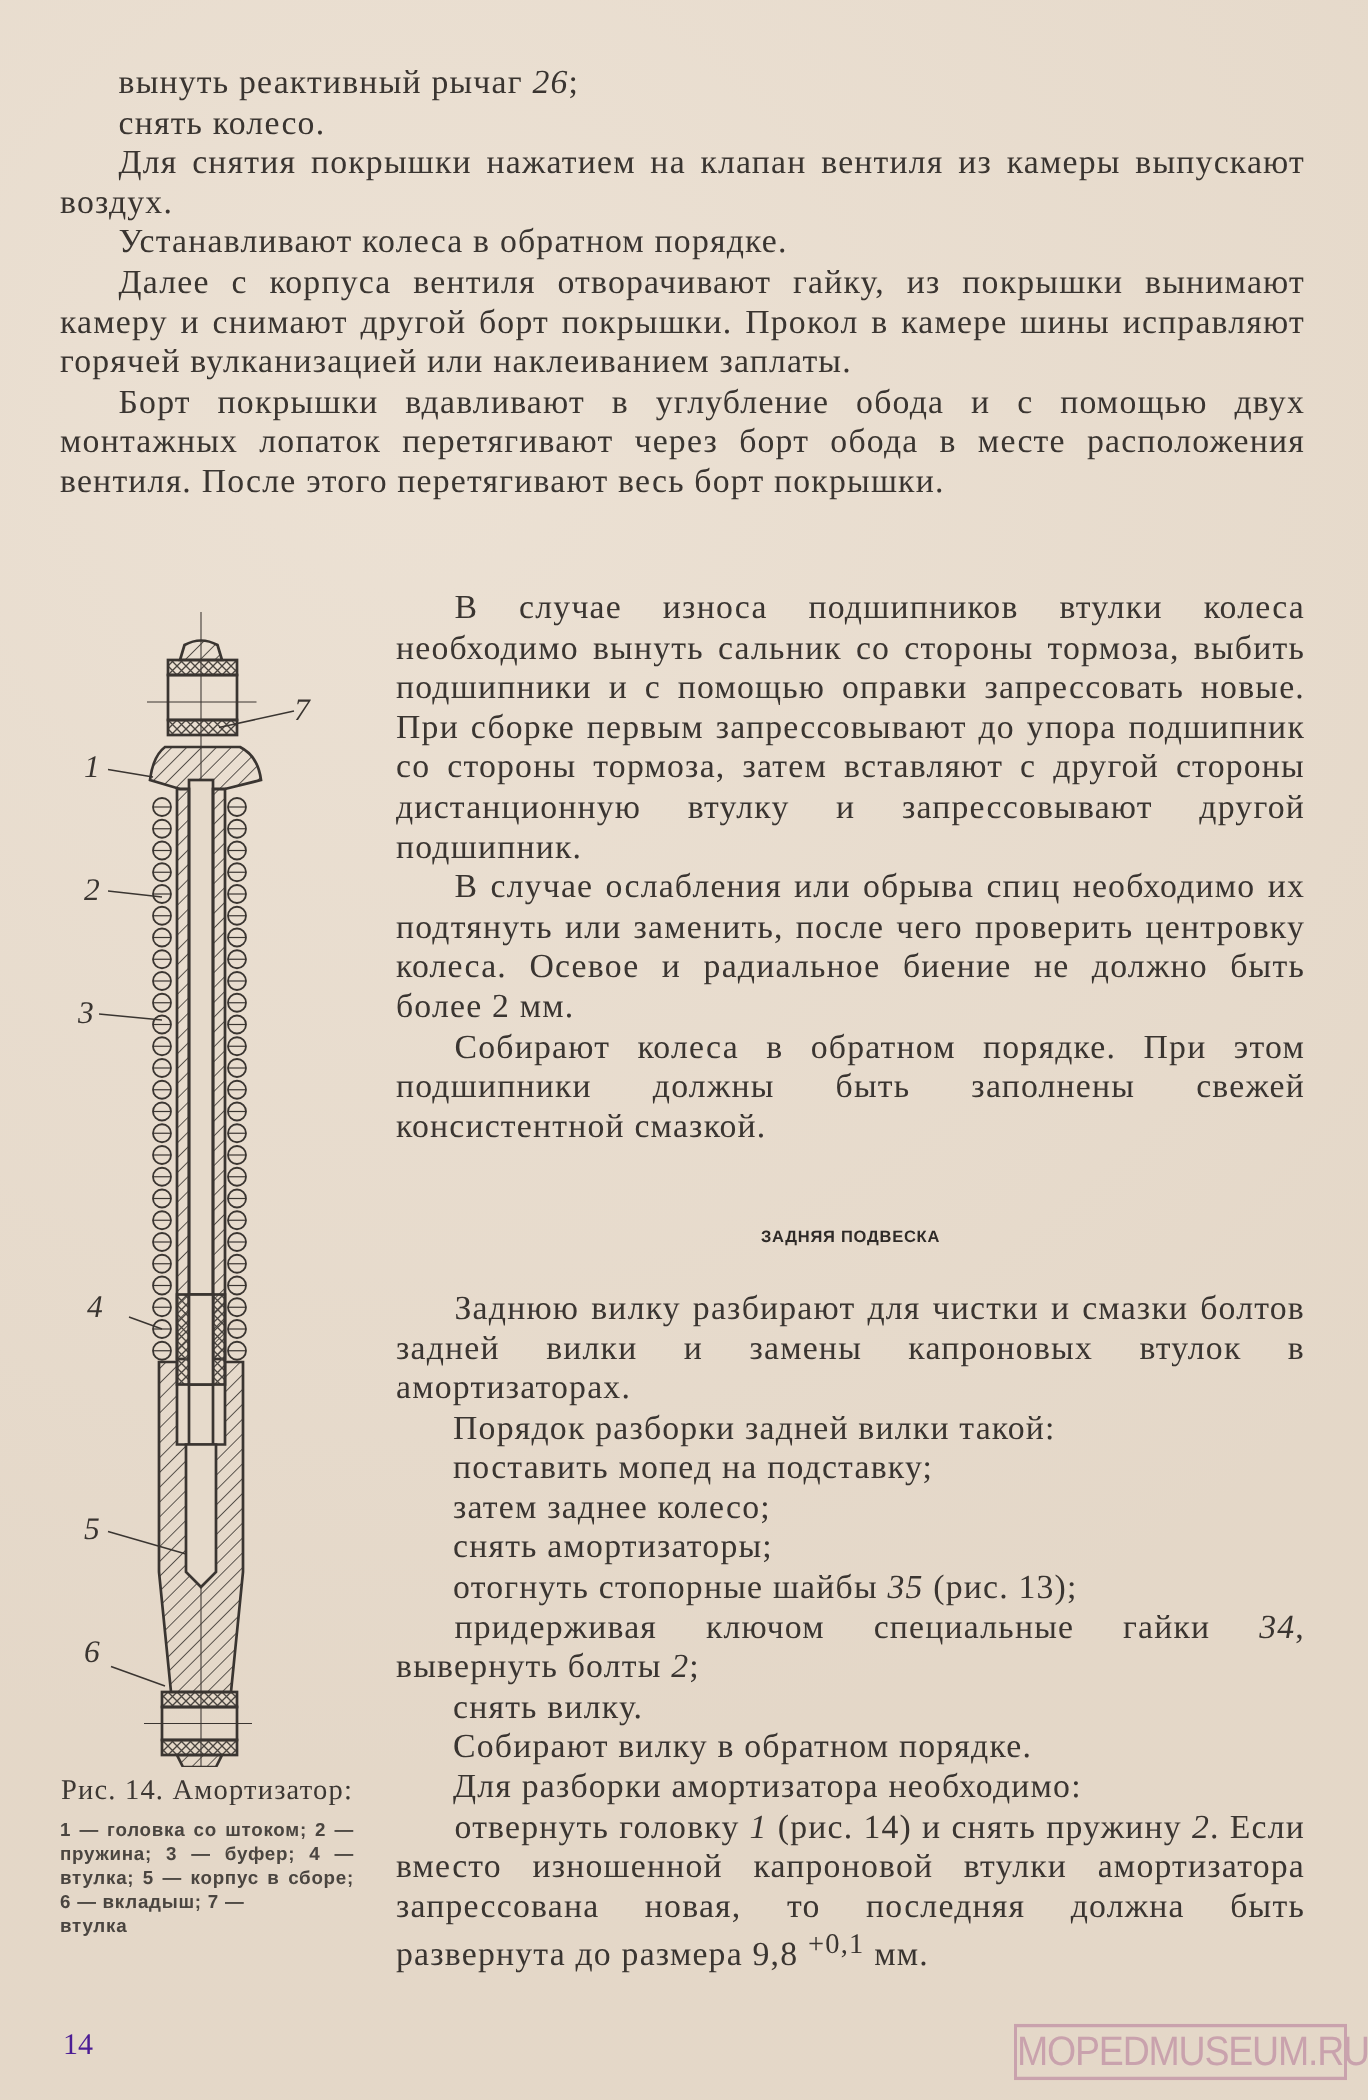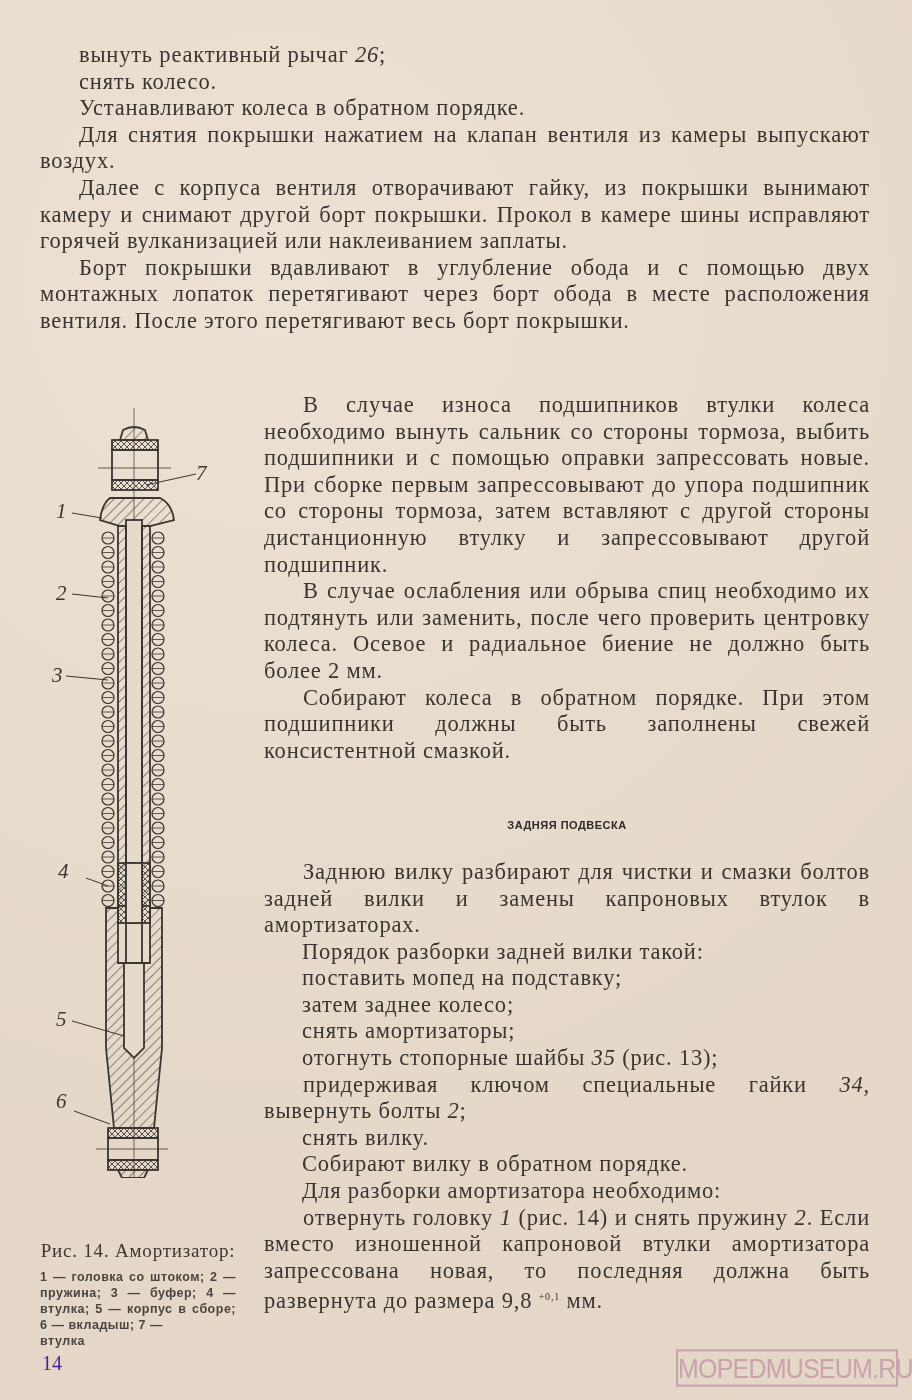--- a/index.html
+++ b/index.html
@@ -16,23 +16,23 @@
     .top-block p, .right-col p { margin: 0; text-align: justify; text-align-last: left; }
     .indent { text-indent: 39px; }
     .right-col { position: absolute; left: 264px; top: 392px; width: 606px; }
     .list-item { padding-left: 38px; }
     .heading {
       font-family: "Liberation Sans", "DejaVu Sans", sans-serif;
       font-weight: bold; font-size: 11px; letter-spacing: 0.5px;
       text-align: center; margin: 48px 0 20px 0; color: #2e2a27;
     }
     i { font-style: italic; }
-    sup { font-size: 10px; vertical-align: 8px; }
+    sup { font-size: 19px; vertical-align: 8px; }
     .figure { position: absolute; left: 46px; top: 408px; width: 200px; height: 770px; }
-    .caption { position: absolute; left: 40px; top: 1239px; width: 196px; color: #3c3733; }
+    .caption { position: absolute; left: 40px; top: 1182px; width: 196px; color: #3c3733; }
     .caption-title { font-size: 19px; line-height: 24px; letter-spacing: 0.8px; text-align: center; }
     .caption-legend {
       font-family: "Liberation Sans", "DejaVu Sans", sans-serif; font-weight: bold;
       font-size: 12.5px; line-height: 16px; letter-spacing: 0.5px;
       text-align: justify; margin-top: 6px; color: #4a4540;
     }
     .caption-legend .last { text-align: left; display: block; }
     .page-number { position: absolute; left: 42px; top: 1352px; font-size: 20px; color: #4c1d95; }
     .watermark {
       position: absolute; left: 676px; top: 1351px; width: 222px; height: 34px;
@@ -43,22 +43,22 @@
     }
   </style>
 </head>
 <body>
 
 <div class="page">
 
   <div class="top-block txt">
     <p class="indent"><span>вынуть реактивный рычаг </span><i>26</i><span>;</span></p>
     <p class="indent">снять колесо.</p>
+    <p class="indent">Для снятия покрышки нажатием на клапан вентиля из камеры выпускают воздух.</p>
     <p class="indent">Устанавливают колеса в обратном порядке.</p>
-    <p class="indent">Для снятия покрышки нажатием на клапан вентиля из камеры выпускают воздух.</p>
     <p class="indent">Далее с корпуса вентиля отворачивают гайку, из покрышки вынимают камеру и снимают другой борт покрышки. Прокол в камере шины исправляют горячей вулканизацией или наклеиванием заплаты.</p>
     <p class="indent">Борт покрышки вдавливают в углубление обода и с помощью двух монтажных лопаток перетягивают через борт обода в месте расположения вентиля. После этого перетягивают весь борт покрышки.</p>
   </div>
 
   <div class="figure">
     <svg width="200" height="770" viewBox="0 0 200 770">
       <defs>
         <pattern id="hatch" width="7" height="7" patternUnits="userSpaceOnUse" patternTransform="rotate(45)">
           <line x1="0" y1="0" x2="0" y2="7" stroke="#4a4540" stroke-width="1.2"></line>
         </pattern>

